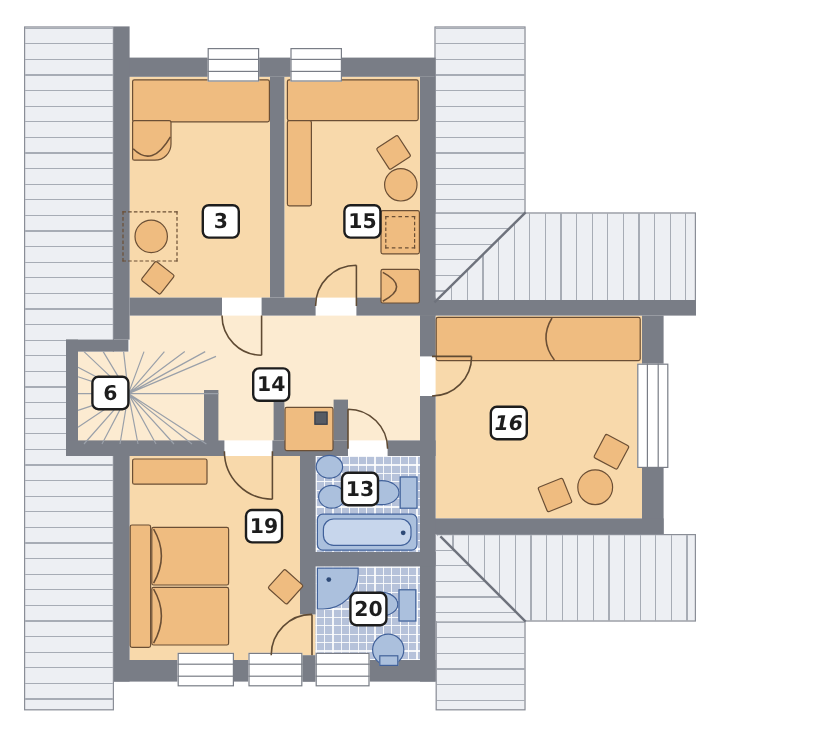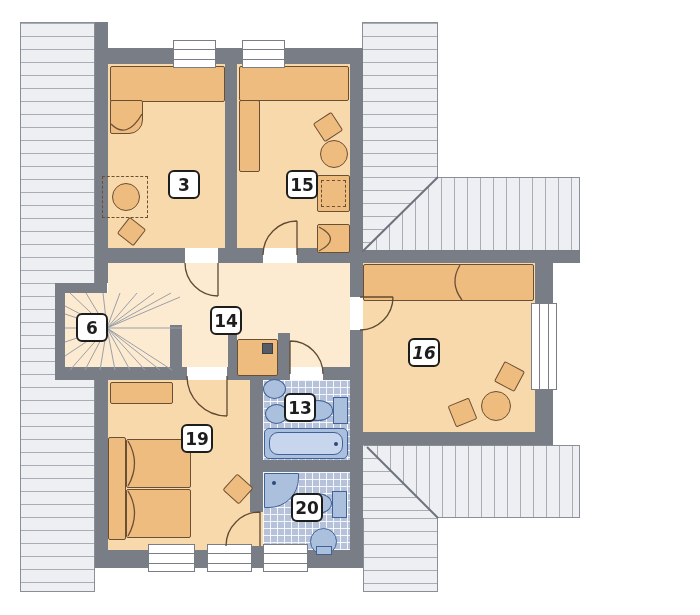--- a/index.html
+++ b/index.html
@@ -203,17 +203,17 @@
     </div>
   <div class="rlabel" style="left:408px;top:338px;font-style:italic;">
       <span>16</span>
     </div>
   <div class="rlabel" style="left:284px;top:393px;">
       <span>13</span>
     </div>
   <div class="rlabel" style="left:291px;top:493px;">
       <span>20</span>
     </div>
-  <div class="rlabel" style="left:181px;top:424px;">
+  <div class="rlabel" style="left:204px;top:424px;">
       <span>19</span>
     </div>
 
 </div>
 
 </body></html>

